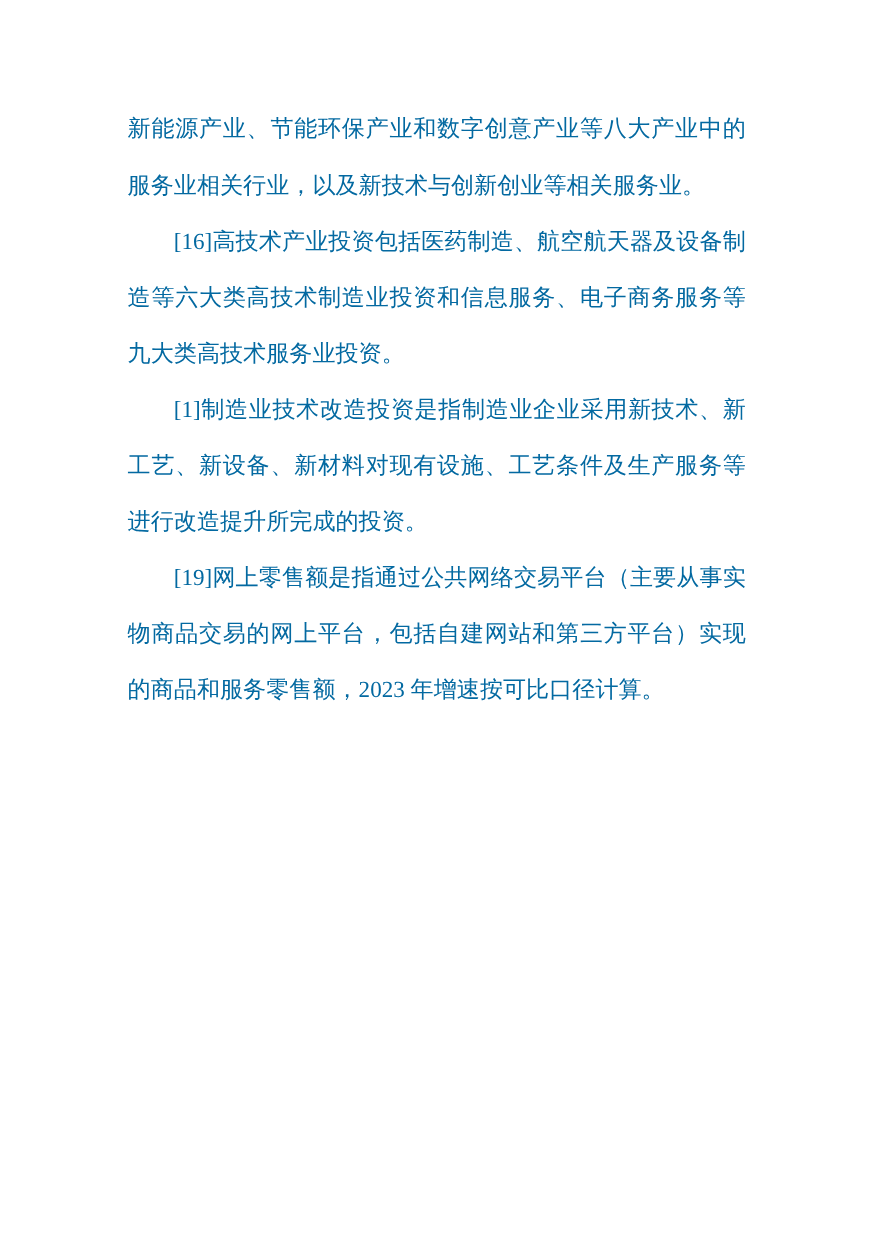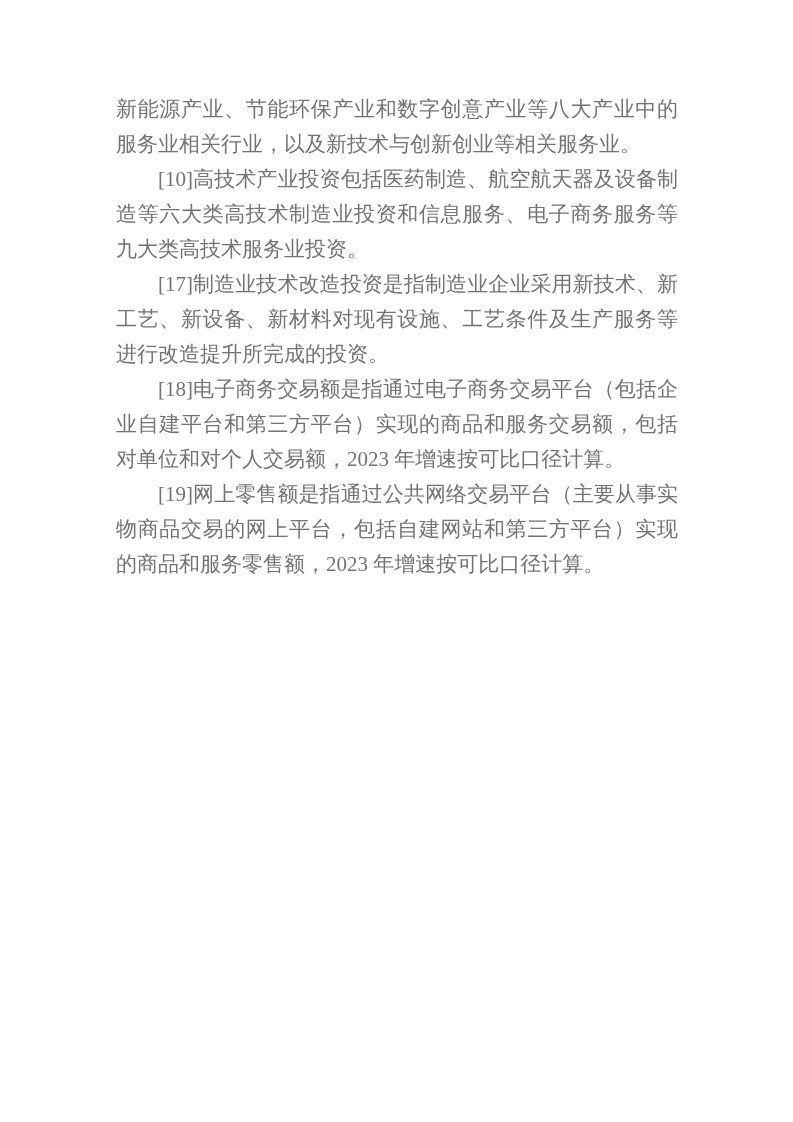--- a/index.html
+++ b/index.html
@@ -19,36 +19,35 @@
   .text-block {
     position: absolute;
     top: 92px;
     left: 116px;
     width: 562px;
   }
   .para {
     margin: 0;
     padding: 0;
     font-size: 21px;
-    line-height: 35px;
-    color: #737373;
+    line-height: 51px;
+    color: #0369a1;
     text-align: justify;
     text-justify: inter-character;
     text-indent: 2em;
     word-break: normal;
     overflow-wrap: break-word;
   }
   .para.continuation {
     text-indent: 0;
   }
 </style>
 </head>
 <body>
 
 <div class="page">
   <div class="text-block">
     <p class="para continuation">新能源产业、节能环保产业和数字创意产业等八大产业中的服务业相关行业，以及新技术与创新创业等相关服务业。</p>
-    <p class="para">[10]高技术产业投资包括医药制造、航空航天器及设备制造等六大类高技术制造业投资和信息服务、电子商务服务等九大类高技术服务业投资。</p>
-    <p class="para">[17]制造业技术改造投资是指制造业企业采用新技术、新工艺、新设备、新材料对现有设施、工艺条件及生产服务等进行改造提升所完成的投资。</p>
-    <p class="para">[18]电子商务交易额是指通过电子商务交易平台（包括企业自建平台和第三方平台）实现的商品和服务交易额，包括对单位和对个人交易额，2023 年增速按可比口径计算。</p>
+    <p class="para">[16]高技术产业投资包括医药制造、航空航天器及设备制造等六大类高技术制造业投资和信息服务、电子商务服务等九大类高技术服务业投资。</p>
+    <p class="para">[1]制造业技术改造投资是指制造业企业采用新技术、新工艺、新设备、新材料对现有设施、工艺条件及生产服务等进行改造提升所完成的投资。</p>
     <p class="para">[19]网上零售额是指通过公共网络交易平台（主要从事实物商品交易的网上平台，包括自建网站和第三方平台）实现的商品和服务零售额，2023 年增速按可比口径计算。</p>
   </div>
 </div>
 
 </body></html>

